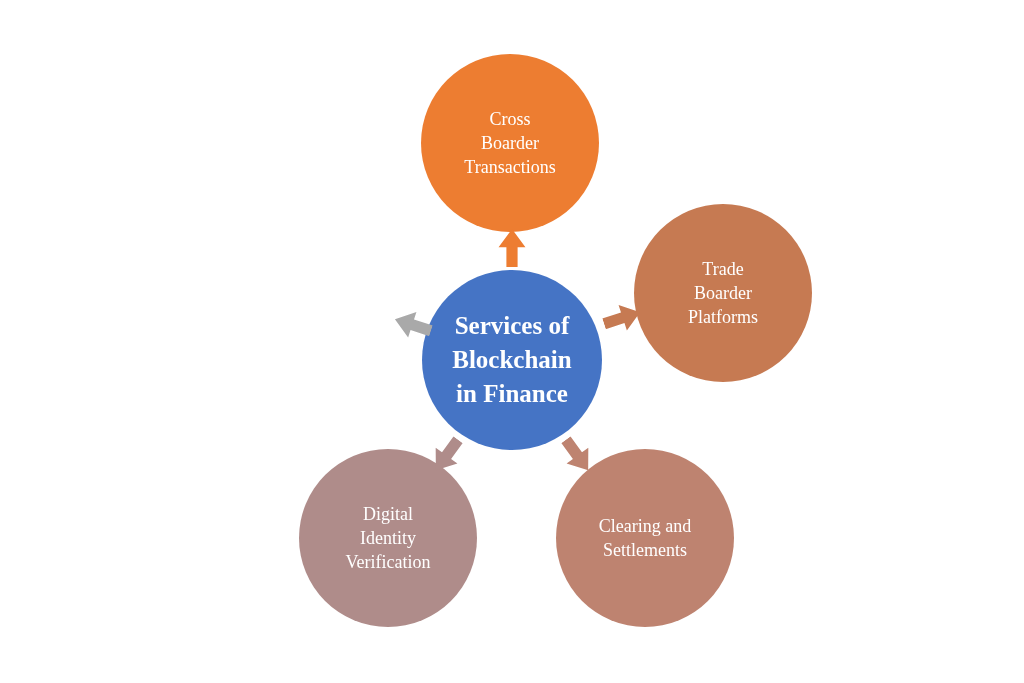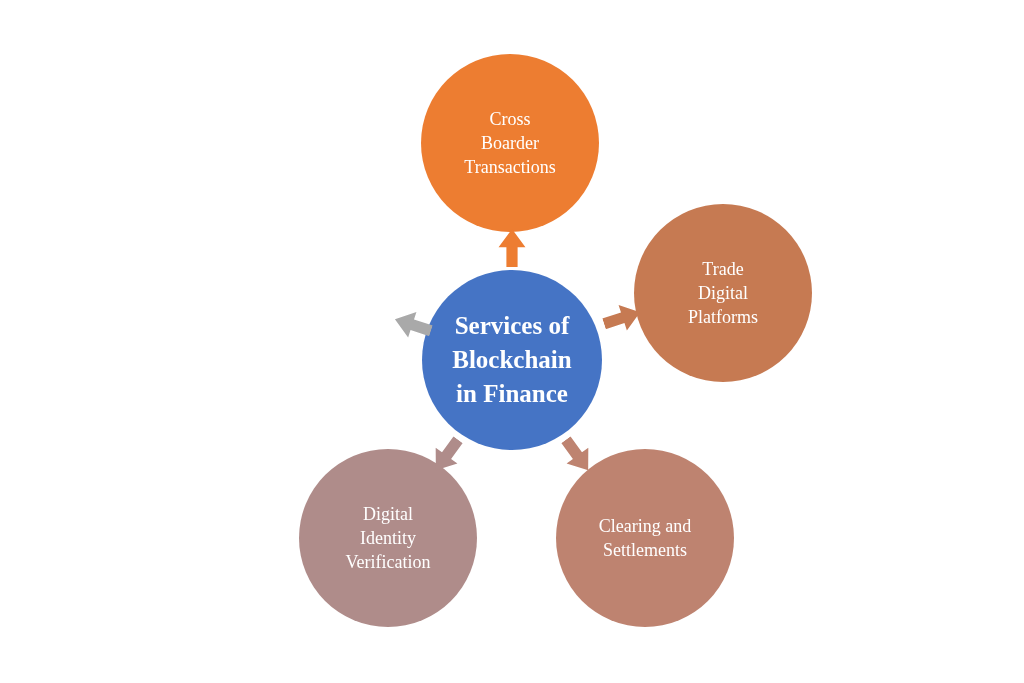--- a/index.html
+++ b/index.html
@@ -66,21 +66,21 @@
 <div class="canvas">
 
   <div class="circle node pos-top" style="background-color: rgb(237, 125, 49);">
     <div class="label">Cross
 Boarder
 Transactions</div>
   </div>
 
   <div class="circle node pos-top-right" style="background-color: rgb(198, 122, 82);">
     <div class="label">Trade
-Digital
+Boarder
 Platforms</div>
   </div>
 
   <div class="circle node pos-bot-right" style="background-color: rgb(190, 131, 112);">
     <div class="label">Clearing and
 Settlements</div>
   </div>
 
   <div class="circle node pos-bot-left" style="background-color: rgb(175, 140, 138);">
     <div class="label">Digital

